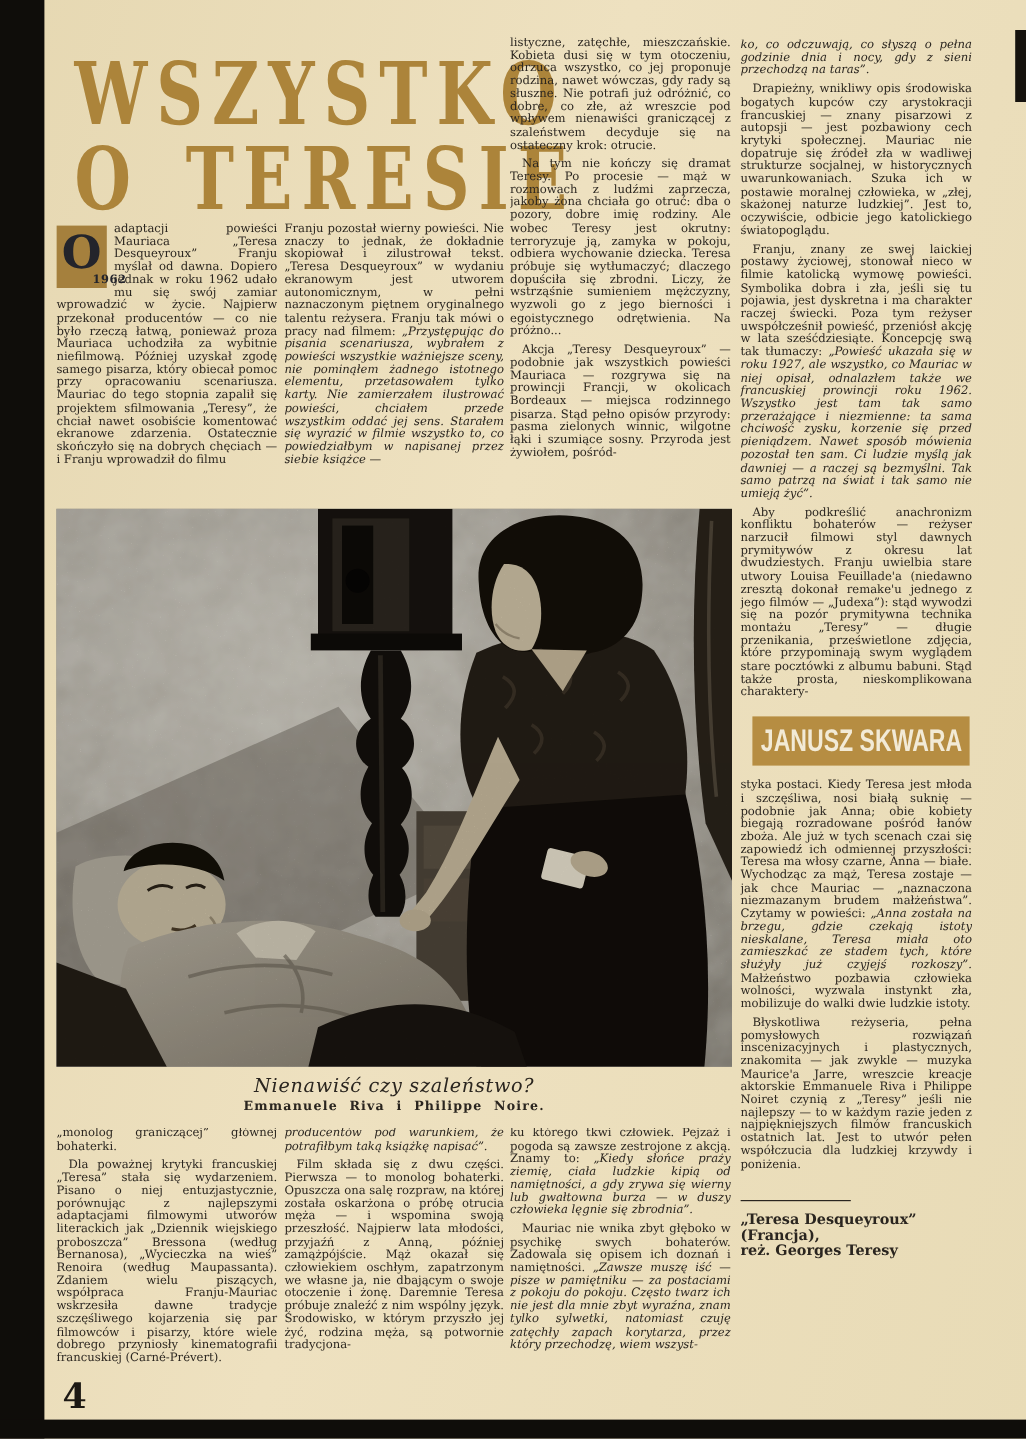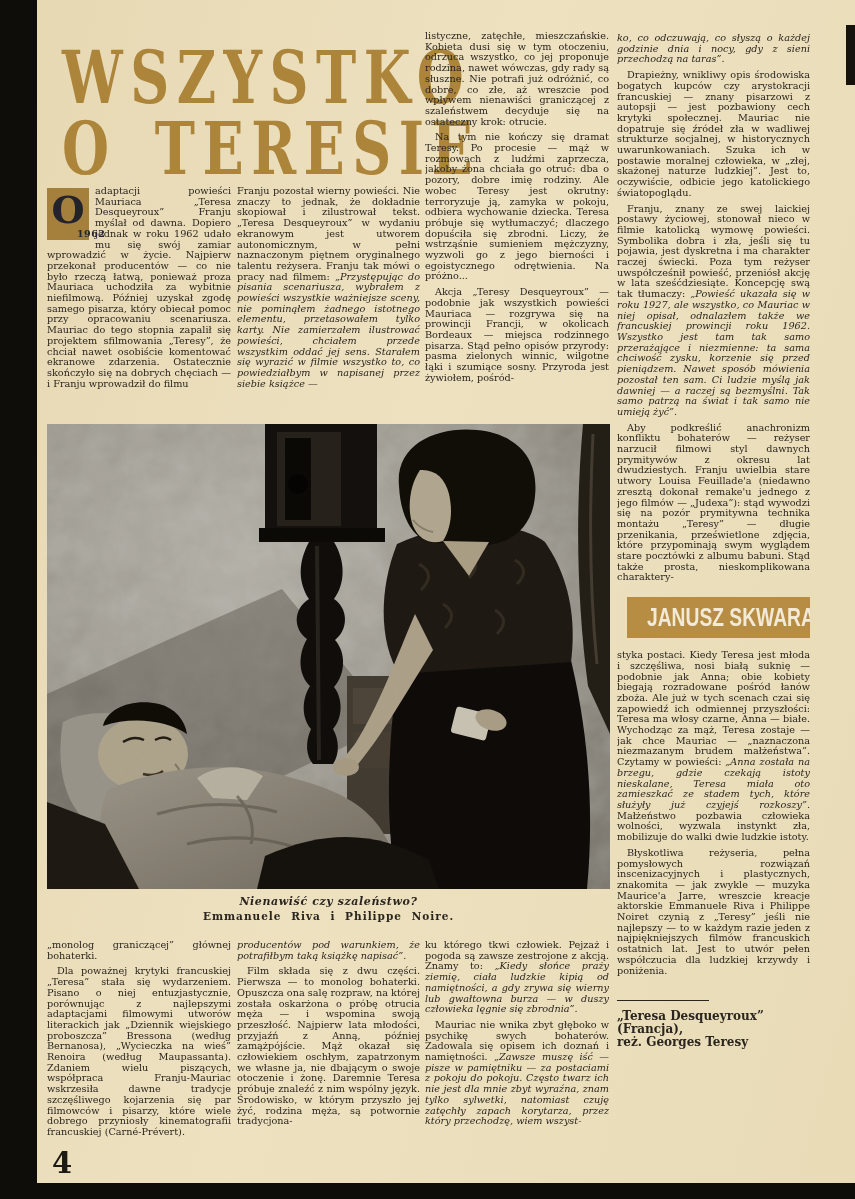--- a/index.html
+++ b/index.html
@@ -25,23 +25,23 @@
       text-indent:10px;}
   .ni{text-indent:0;}
   .it{font-style:italic;}
   .dcap{float:left;width:42px;height:52px;background:#a5803d;margin:2px 6px 1px 0;
         position:relative;text-align:center;}
   .dletter{font-size:38px;line-height:44px;font-weight:bold;color:#23242b;display:block;}
   .dyear{position:absolute;left:3px;bottom:0px;font-size:9.5px;font-weight:bold;
          color:#23242b;letter-spacing:0.5px;margin-left:27px;}
   .photo{position:absolute;left:47px;top:424px;width:563px;height:465px;background:#8e887c;}
   .caption{position:absolute;left:47px;top:895px;width:563px;text-align:center;}
-  .cap1{font-size:11px;font-style:italic;font-weight:bold;letter-spacing:0.6px;}
+  .cap1{font-size:16px;font-style:italic;font-weight:normal;letter-spacing:0.6px;}
   .cap2{font-size:10.5px;font-weight:bold;letter-spacing:1px;word-spacing:5px;margin-top:2px;}
-  .author-box{background:#b68d42;width:174px;margin:14px 0 12px 10px;padding:7px 0 8px 20px;
+  .author-box{background:#b68d42;width:174px;margin:14px 0 12px 10px;padding:7px 0 8px 7px;
         overflow:hidden;}
   .author-box span{display:inline-block;font-family:"Liberation Sans",sans-serif;
         font-weight:bold;font-size:26px;line-height:26px;color:#f2ead6;white-space:nowrap;
         transform:scaleX(0.74);transform-origin:0 50%;}
   .rule{width:92px;border-top:1.5px solid #2a251f;margin:24px 0 9px 0;}
   .fref{font-size:12px;font-weight:bold;line-height:13px;margin:0;text-align:left;}
   .pagenum{position:absolute;left:52px;top:1146px;font-size:29px;font-weight:bold;color:#1d1914;}
 </style>
 </head>
 <body>
@@ -70,21 +70,21 @@
     <p class="pp ni"><span>Franju pozostał wierny powieści. Nie znaczy to jednak, że dokładnie skopiował i zilustrował tekst. „Teresa Desqueyroux” w wydaniu ekranowym jest utworem autonomicznym, w pełni naznaczonym piętnem oryginalnego talentu reżysera. Franju tak mówi o pracy nad filmem: </span><span class="it">„Przystępując do pisania scenariusza, wybrałem z powieści wszystkie ważniejsze sceny, nie pominąłem żadnego istotnego elementu, przetasowałem tylko karty. Nie zamierzałem ilustrować powieści, chciałem przede wszystkim oddać jej sens. Starałem się wyrazić w filmie wszystko to, co powiedziałbym w napisanej przez siebie książce —</span></p>
   </div>
 
   <div class="col c3">
     <p class="pp ni"><span>listyczne, zatęchłe, mieszczańskie. Kobieta dusi się w tym otoczeniu, odrzuca wszystko, co jej proponuje rodzina, nawet wówczas, gdy rady są słuszne. Nie potrafi już odróżnić, co dobre, co złe, aż wreszcie pod wpływem nienawiści graniczącej z szaleństwem decyduje się na ostateczny krok: otrucie.</span></p>
     <p class="pp"><span>Na tym nie kończy się dramat Teresy. Po procesie — mąż w rozmowach z ludźmi zaprzecza, jakoby żona chciała go otruć: dba o pozory, dobre imię rodziny. Ale wobec Teresy jest okrutny: terroryzuje ją, zamyka w pokoju, odbiera wychowanie dziecka. Teresa próbuje się wytłumaczyć; dlaczego dopuściła się zbrodni. Liczy, że wstrząśnie sumieniem mężczyzny, wyzwoli go z jego bierności i egoistycznego odrętwienia. Na próżno...</span></p>
     <p class="pp"><span>Akcja „Teresy Desqueyroux” — podobnie jak wszystkich powieści Mauriaca — rozgrywa się na prowincji Francji, w okolicach Bordeaux — miejsca rodzinnego pisarza. Stąd pełno opisów przyrody: pasma zielonych winnic, wilgotne łąki i szumiące sosny. Przyroda jest żywiołem, pośród-</span></p>
   </div>
 
   <div class="col c4">
-    <p class="pp ni"><span class="it">ko, co odczuwają, co słyszą o każdej godzinie dnia i nocy, gdy z sieni przechodzą na taras”.</span></p>
+    <p class="pp ni"><span class="it">ko, co odczuwają, co słyszą o pełna godzinie dnia i nocy, gdy z sieni przechodzą na taras”.</span></p>
     <p class="pp"><span>Drapieżny, wnikliwy opis środowiska bogatych kupców czy arystokracji francuskiej — znany pisarzowi z autopsji — jest pozbawiony cech krytyki społecznej. Mauriac nie dopatruje się źródeł zła w wadliwej strukturze socjalnej, w historycznych uwarunkowaniach. Szuka ich w postawie moralnej człowieka, w „złej, skażonej naturze ludzkiej”. Jest to, oczywiście, odbicie jego katolickiego światopoglądu.</span></p>
     <p class="pp"><span>Franju, znany ze swej laickiej postawy życiowej, stonował nieco w filmie katolicką wymowę powieści. Symbolika dobra i zła, jeśli się tu pojawia, jest dyskretna i ma charakter raczej świecki. Poza tym reżyser uwspółcześnił powieść, przeniósł akcję w lata sześćdziesiąte. Koncepcję swą tak tłumaczy: </span><span class="it">„Powieść ukazała się w roku 1927, ale wszystko, co Mauriac w niej opisał, odnalazłem także we francuskiej prowincji roku 1962. Wszystko jest tam tak samo przerażające i niezmienne: ta sama chciwość zysku, korzenie się przed pieniądzem. Nawet sposób mówienia pozostał ten sam. Ci ludzie myślą jak dawniej — a raczej są bezmyślni. Tak samo patrzą na świat i tak samo nie umieją żyć”.</span></p>
     <p class="pp"><span>Aby podkreślić anachronizm konfliktu bohaterów — reżyser narzucił filmowi styl dawnych prymitywów z okresu lat dwudziestych. Franju uwielbia stare utwory Louisa Feuillade'a (niedawno zresztą dokonał remake'u jednego z jego filmów — „Judexa”): stąd wywodzi się na pozór prymitywna technika montażu „Teresy” — długie przenikania, prześwietlone zdjęcia, które przypominają swym wyglądem stare pocztówki z albumu babuni. Stąd także prosta, nieskomplikowana charaktery-</span></p>
     <div class="author-box"><span>JANUSZ SKWARA</span></div>
     <p class="pp ni"><span>styka postaci. Kiedy Teresa jest młoda i szczęśliwa, nosi białą suknię — podobnie jak Anna; obie kobiety biegają rozradowane pośród łanów zboża. Ale już w tych scenach czai się zapowiedź ich odmiennej przyszłości: Teresa ma włosy czarne, Anna — białe. Wychodząc za mąż, Teresa zostaje — jak chce Mauriac — „naznaczona niezmazanym brudem małżeństwa”. Czytamy w powieści: </span><span class="it">„Anna została na brzegu, gdzie czekają istoty nieskalane, Teresa miała oto zamieszkać ze stadem tych, które służyły już czyjejś rozkoszy”. </span><span>Małżeństwo pozbawia człowieka wolności, wyzwala instynkt zła, mobilizuje do walki dwie ludzkie istoty.</span></p>
     <p class="pp"><span>Błyskotliwa reżyseria, pełna pomysłowych rozwiązań inscenizacyjnych i plastycznych, znakomita — jak zwykle — muzyka Maurice'a Jarre, wreszcie kreacje aktorskie Emmanuele Riva i Philippe Noiret czynią z „Teresy” jeśli nie najlepszy — to w każdym razie jeden z najpiękniejszych filmów francuskich ostatnich lat. Jest to utwór pełen współczucia dla ludzkiej krzywdy i poniżenia.</span></p>
     <div class="rule"></div>
     <p class="fref">„Teresa Desqueyroux” (Francja),</p>
     <p class="fref">reż. Georges Teresy</p>
   </div>

